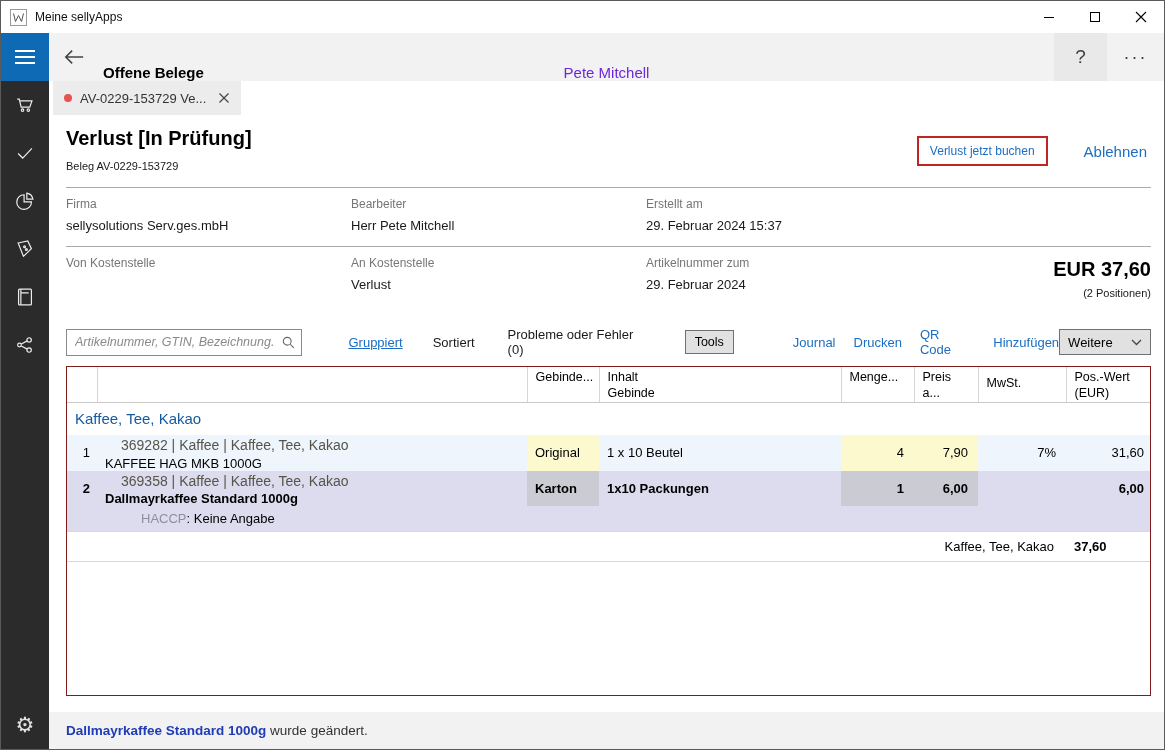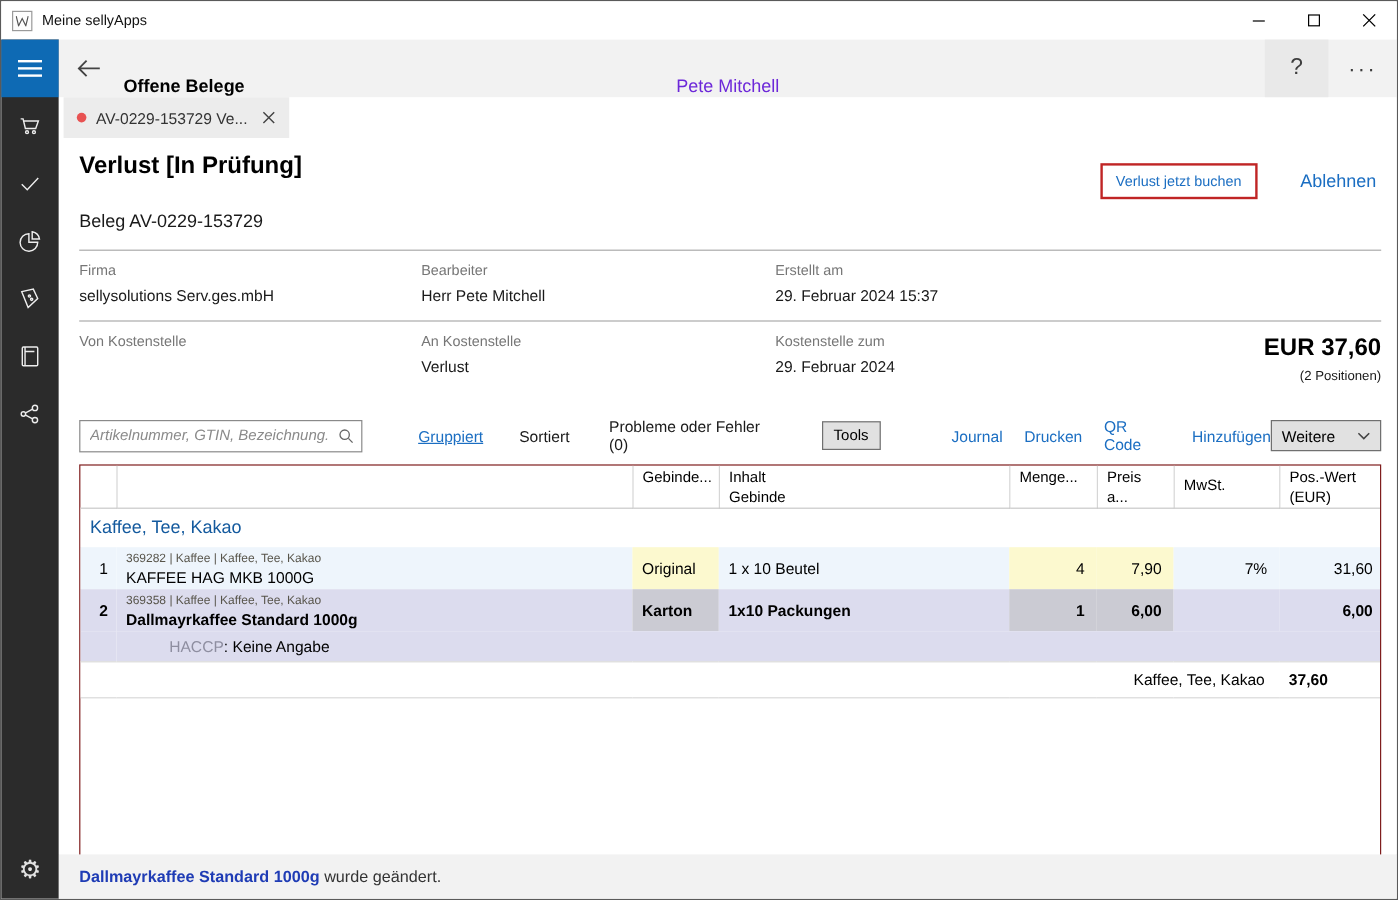--- a/index.html
+++ b/index.html
@@ -38,21 +38,21 @@
   .tabstrip { height:34px; background:#fff; display:flex; align-items:stretch; padding-left:4px; flex:0 0 auto; }
   .tab { background:#ececec; display:flex; align-items:center; padding:0 11px; gap:8px; cursor:pointer; }
   .tab-dot { width:8px; height:8px; border-radius:50%; background:#e85252; }
   .tab-label { font-size:13px; color:#333; }
   .tab-close { display:flex; align-items:center; margin-left:4px; }
 
   
   .content { flex:1; background:#fff; padding:0 13px 0 17px; min-height:0; }
   .doc-head { position:relative; margin-top:12px; }
   .doc-title { font-size:20px; font-weight:bold; color:#000; }
-  .doc-sub { font-size:15px; color:#1a1a1a; margin-top:26px; }
+  .doc-sub { font-size:11px; color:#1a1a1a; margin-top:10px; }
   .doc-actions { position:absolute; right:0; top:9px; display:flex; align-items:center; }
   .primary-action { color:#1b6ec2; font-size:12px; border:2px solid #c02525; padding:6px 11px; cursor:pointer; background:#fff; }
   .secondary-action { color:#1b6ec2; font-size:15px; margin-left:36px; margin-right:4px; cursor:pointer; }
   .hr { border-top:1px solid #ababab; }
   .hr1 { margin-top:15px; }
 
   .fields { display:grid; grid-template-columns:285px 295px 280px 1fr; padding:9px 0 13px; }
   .field-label { font-size:12px; color:#767676; }
   .field-value { font-size:13px; color:#1a1a1a; margin-top:7px; }
   .total-block { text-align:right; padding-top:2px; }
@@ -82,21 +82,21 @@
   table { border-collapse:collapse; width:100%; table-layout:fixed; }
   th { font-weight:normal; font-size:12.5px; color:#000; text-align:left; border-right:1px solid #d6d6d6; border-bottom:1px solid #c9c9c9; height:35px; padding:3px 4px 0 8px; vertical-align:top; line-height:1.25; }
   th:last-child { border-right:none; }
   th.vcenter { vertical-align:middle; padding-top:0; }
   td { font-size:13px; color:#000; padding:0 8px; vertical-align:middle; }
   .group-row td { color:#145a9e; font-size:15px; height:33px; background:#fff; }
   .item-row-1 td { background:#eef5fc; height:35px; }
   .item-row-2 td { background:#dcdcee; height:35px; }
   td.cell-num { text-align:right; padding-right:7px; }
   td.cell-article { padding-top:2px; }
-  .art-meta { font-size:10px; color:#57544a; line-height:1.25; }
+  .art-meta { font-size:14px; color:#57544a; line-height:1.25;margin-left:16px; }
   .art-name { font-size:13px; color:#000; margin-top:1px; }
   td.cell-right { text-align:right; padding-right:10px; }
   td.cell-wert { text-align:right; padding-right:8px; }
   .bg-yellow { background:#fcf9cf !important; }
   .bg-gray { background:#cbcbd3 !important; }
   .bold { font-weight:bold; }
   .haccp-row td { background:#dcdcee; height:25px; font-size:13px; }
   .haccp-label { color:#8e8ea0; }
   .summary-row td { background:#fff; height:30px; border-top:1px solid #d9d9d9; border-bottom:1px solid #d9d9d9; }
   .summary-label { text-align:right; padding-right:12px; font-size:13px; }
@@ -245,21 +245,21 @@
 
         <div class="fields">
           <div>
             <div class="field-label">Von Kostenstelle</div>
           </div>
           <div>
             <div class="field-label">An Kostenstelle</div>
             <div class="field-value">Verlust</div>
           </div>
           <div>
-            <div class="field-label">Kostenstelle zum</div>
+            <div class="field-label">Artikelnummer zum</div>
             <div class="field-value">29. Februar 2024</div>
           </div>
           <div class="total-block">
             <div class="total-amount">EUR 37,60</div>
             <div class="total-positions">(2 Positionen)</div>
           </div>
         </div>
 
         <div class="toolbar">
           <div class="search-box">

